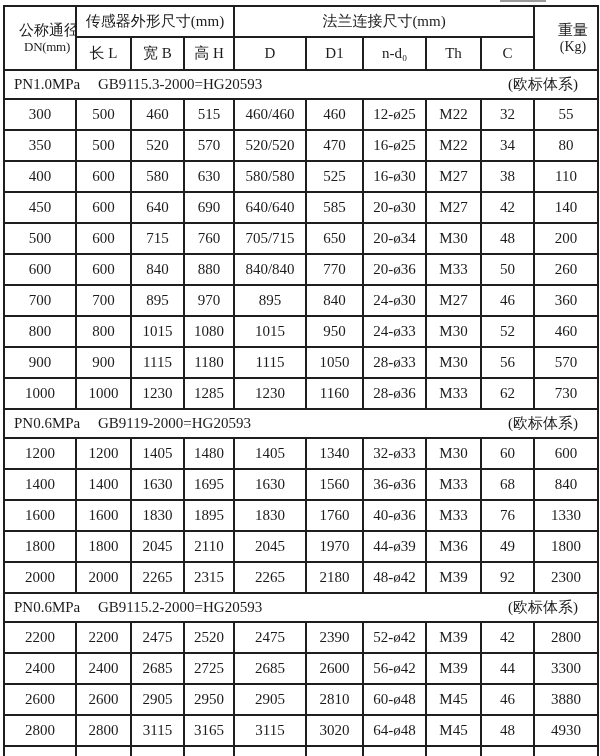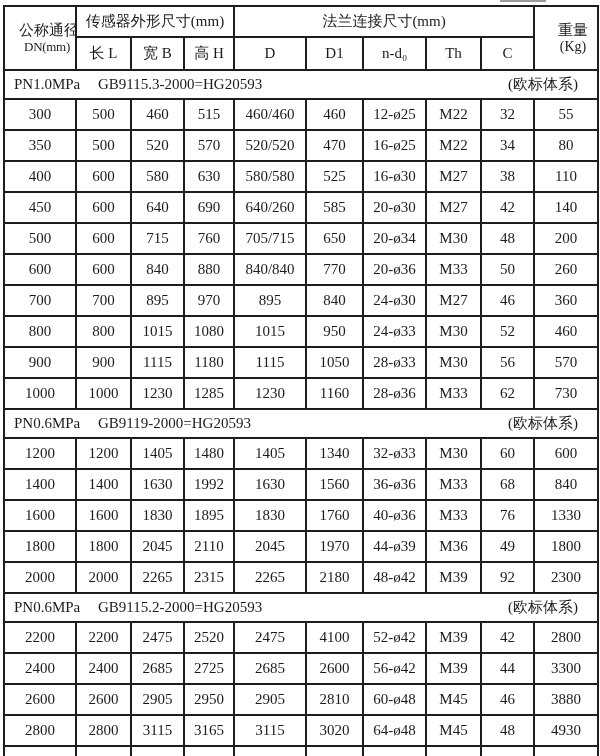--- a/index.html
+++ b/index.html
@@ -159,21 +159,21 @@
         <td>16-ø30</td>
         <td>M27</td>
         <td>38</td>
         <td>110</td>
       </tr>
       <tr class="data-row">
         <td>450</td>
         <td>600</td>
         <td>640</td>
         <td>690</td>
-        <td>640/260</td>
+        <td>640/640</td>
         <td>585</td>
         <td>20-ø30</td>
         <td>M27</td>
         <td>42</td>
         <td>140</td>
       </tr>
       <tr class="data-row">
         <td>500</td>
         <td>600</td>
         <td>715</td>
@@ -263,21 +263,21 @@
         <td>1340</td>
         <td>32-ø33</td>
         <td>M30</td>
         <td>60</td>
         <td>600</td>
       </tr>
       <tr class="data-row">
         <td>1400</td>
         <td>1400</td>
         <td>1630</td>
-        <td>1992</td>
+        <td>1695</td>
         <td>1630</td>
         <td>1560</td>
         <td>36-ø36</td>
         <td>M33</td>
         <td>68</td>
         <td>840</td>
       </tr>
       <tr class="data-row">
         <td>1600</td>
         <td>1600</td>
@@ -322,21 +322,21 @@
             <span class="sec-note">(欧标体系)</span>
           </div>
         </td>
       </tr>
       <tr class="data-row">
         <td>2200</td>
         <td>2200</td>
         <td>2475</td>
         <td>2520</td>
         <td>2475</td>
-        <td>4100</td>
+        <td>2390</td>
         <td>52-ø42</td>
         <td>M39</td>
         <td>42</td>
         <td>2800</td>
       </tr>
       <tr class="data-row">
         <td>2400</td>
         <td>2400</td>
         <td>2685</td>
         <td>2725</td>

